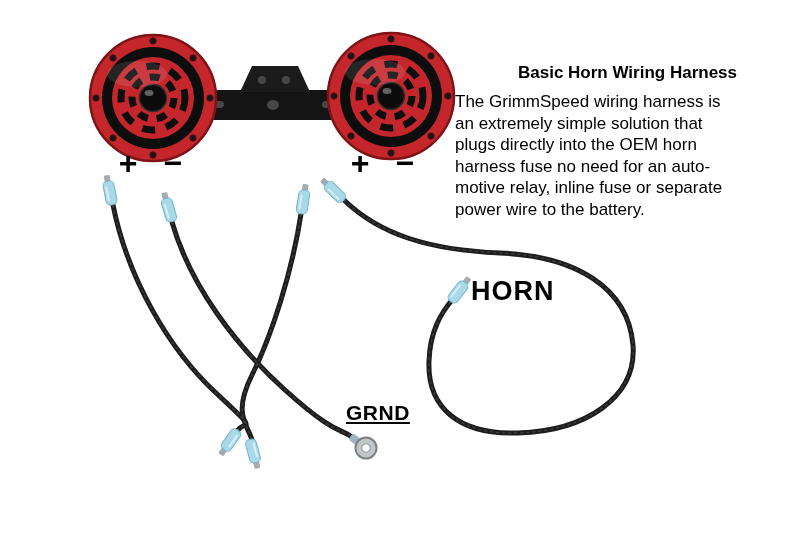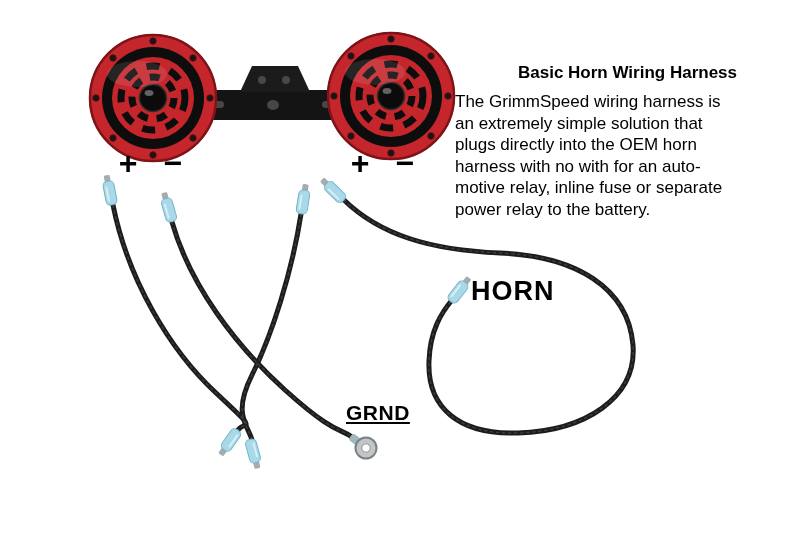--- a/index.html
+++ b/index.html
@@ -94,23 +94,23 @@
       <circle cx="366" cy="448" r="4.2" fill="#ffffff" stroke="#8d9295" stroke-width="1"></circle>
     </g>
   </svg>
 
   <div class="abs title" style="left:455px;top:63px;width:345px">Basic Horn Wiring Harness</div>
 
   <div class="abs desc" style="left:455px;top:91px;width:345px">
     <div>The GrimmSpeed wiring harness is</div>
     <div>an extremely simple solution that</div>
     <div>plugs directly into the OEM horn</div>
-    <div>harness with no with for an auto-</div>
+    <div>harness fuse no need for an auto-</div>
     <div>motive relay, inline fuse or separate</div>
-    <div>power relay to the battery.</div>
+    <div>power wire to the battery.</div>
   </div>
 
   <div class="abs pm" style="left:112px;top:146px">+</div>
   <div class="abs pm" style="left:157px;top:146px">−</div>
   <div class="abs pm" style="left:344px;top:146px">+</div>
   <div class="abs pm" style="left:389px;top:146px">−</div>
 
   <div class="abs big-label" style="left:471px;top:278px">
     <div>HORN</div>
   </div>

